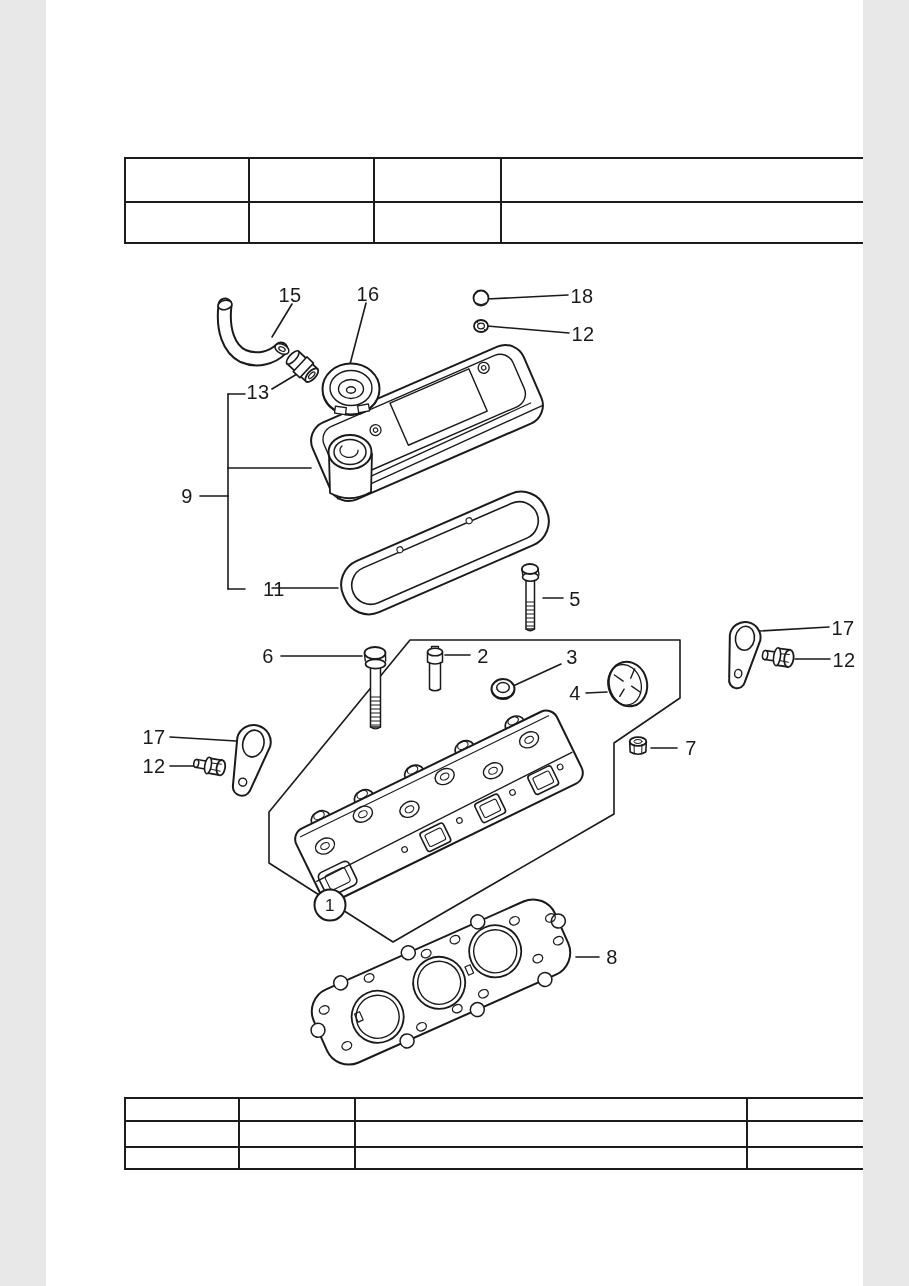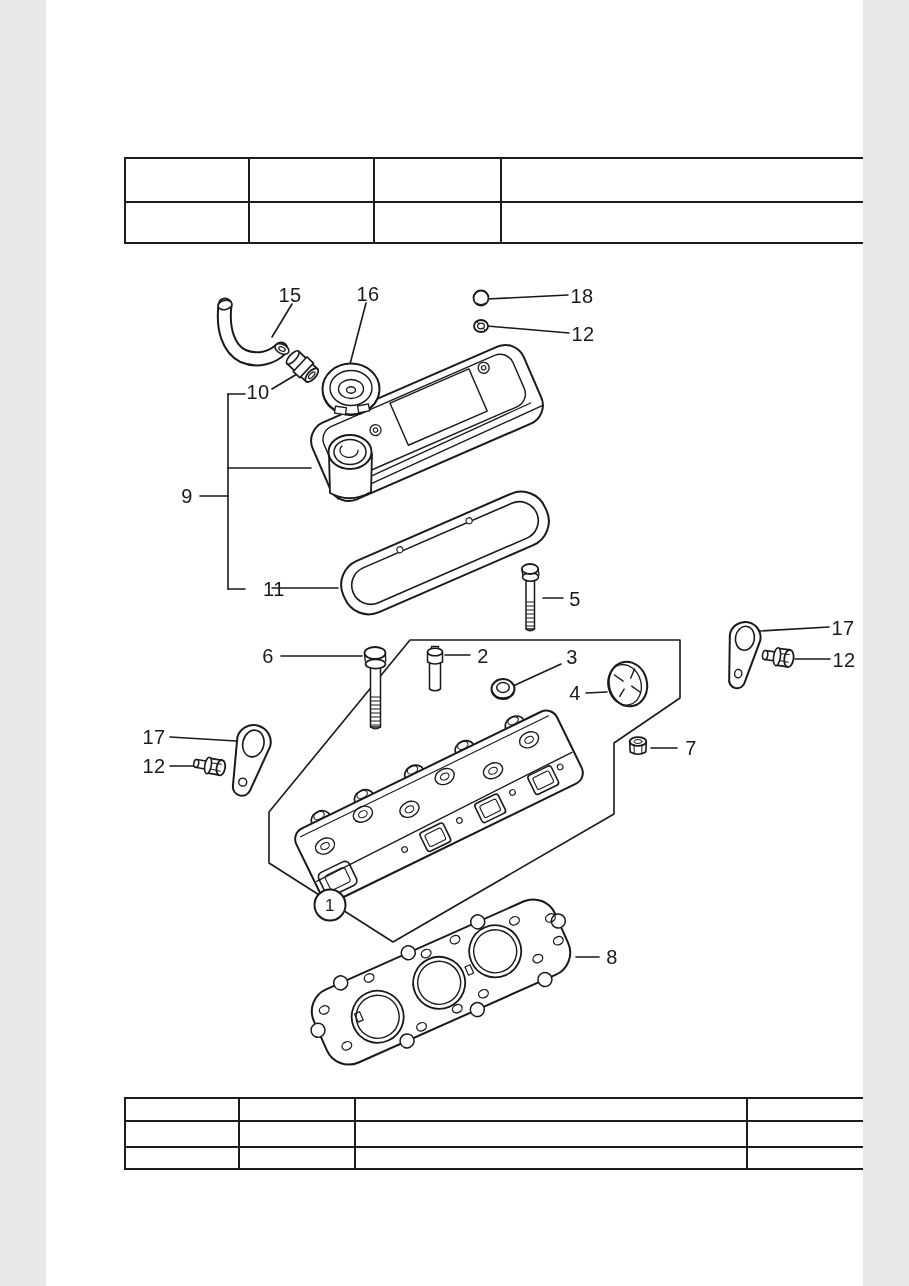--- a/index.html
+++ b/index.html
@@ -336,21 +336,21 @@
       </g>
     </g>
 
     <circle cx="284" cy="905" r="15.5" fill="#ffffff" stroke-width="2"></circle>
   </svg>
 
   <div class="callout" style="left:244px;top:295px">15</div>
   <div class="callout" style="left:322px;top:294px">16</div>
   <div class="callout" style="left:536px;top:296px">18</div>
   <div class="callout" style="left:537px;top:334px">12</div>
-  <div class="callout" style="left:212px;top:392px">10</div>
+  <div class="callout" style="left:212px;top:392px">13</div>
   <div class="callout" style="left:141px;top:496px">9</div>
   <div class="callout" style="left:228px;top:589px">11</div>
   <div class="callout" style="left:529px;top:599px">5</div>
   <div class="callout" style="left:222px;top:656px">6</div>
   <div class="callout" style="left:437px;top:656px">2</div>
   <div class="callout" style="left:526px;top:657px">3</div>
   <div class="callout" style="left:529px;top:693px">4</div>
   <div class="callout" style="left:797px;top:628px">17</div>
   <div class="callout" style="left:798px;top:660px">12</div>
   <div class="callout" style="left:645px;top:748px">7</div>

